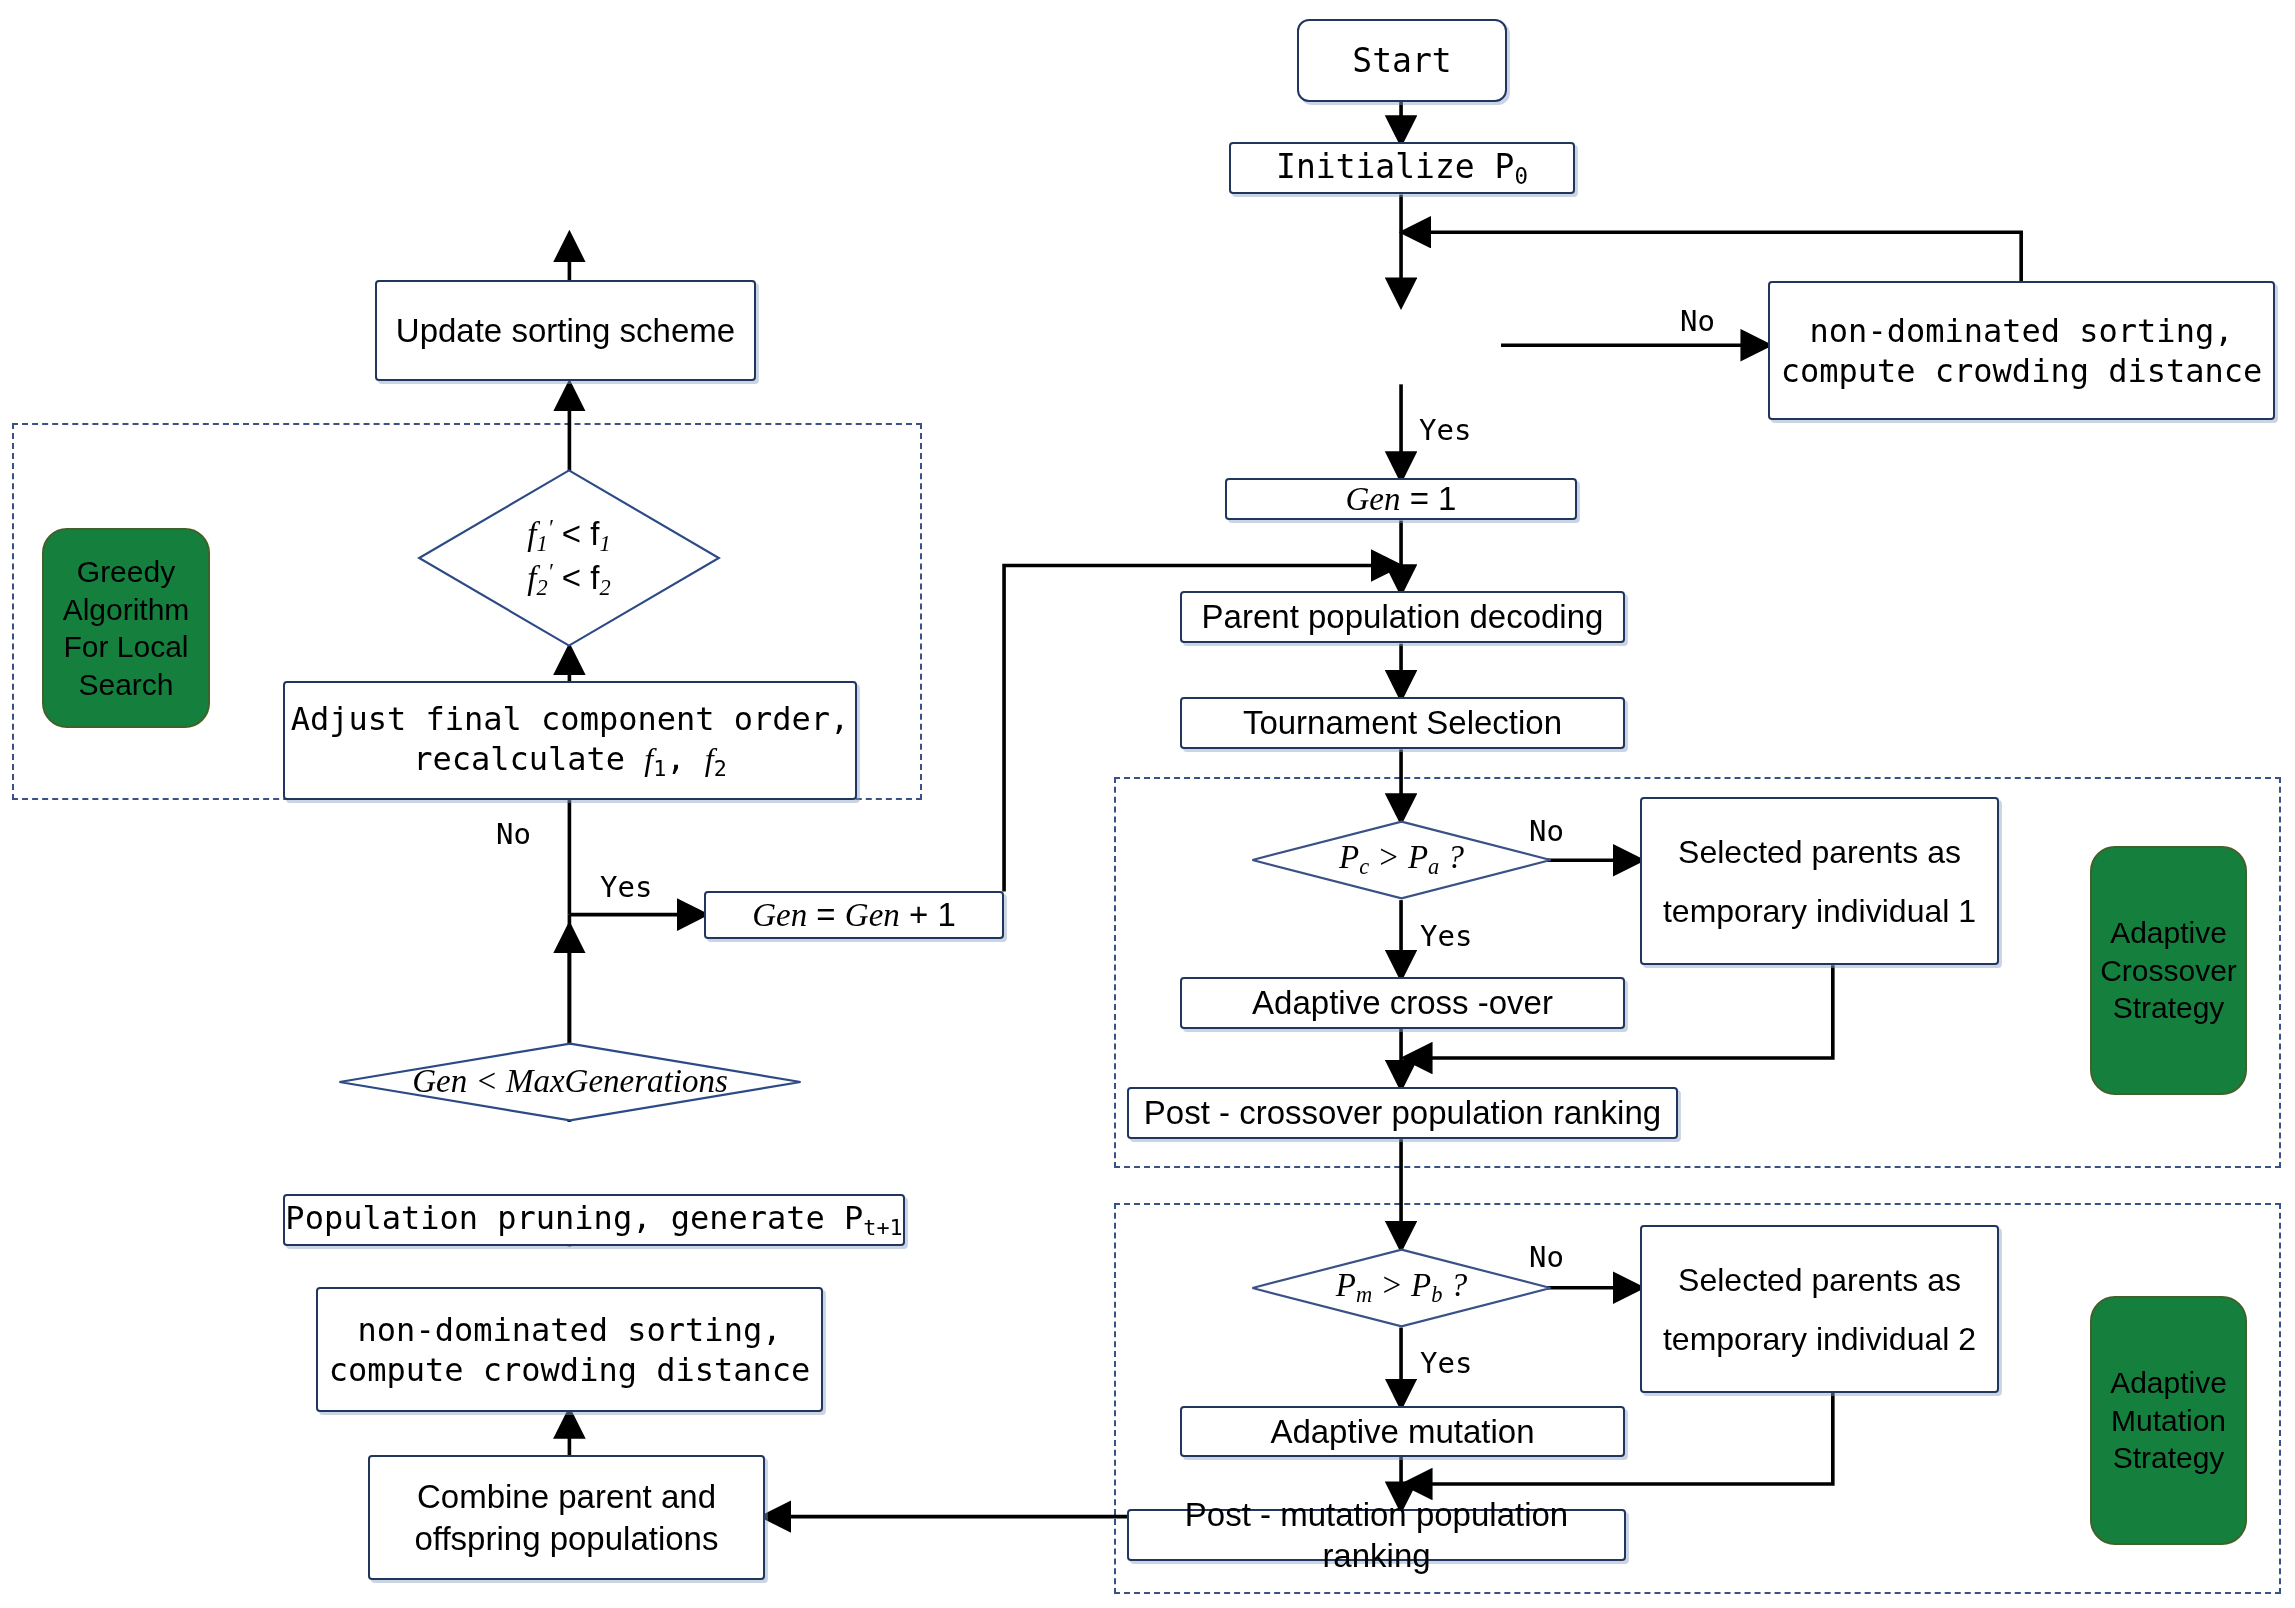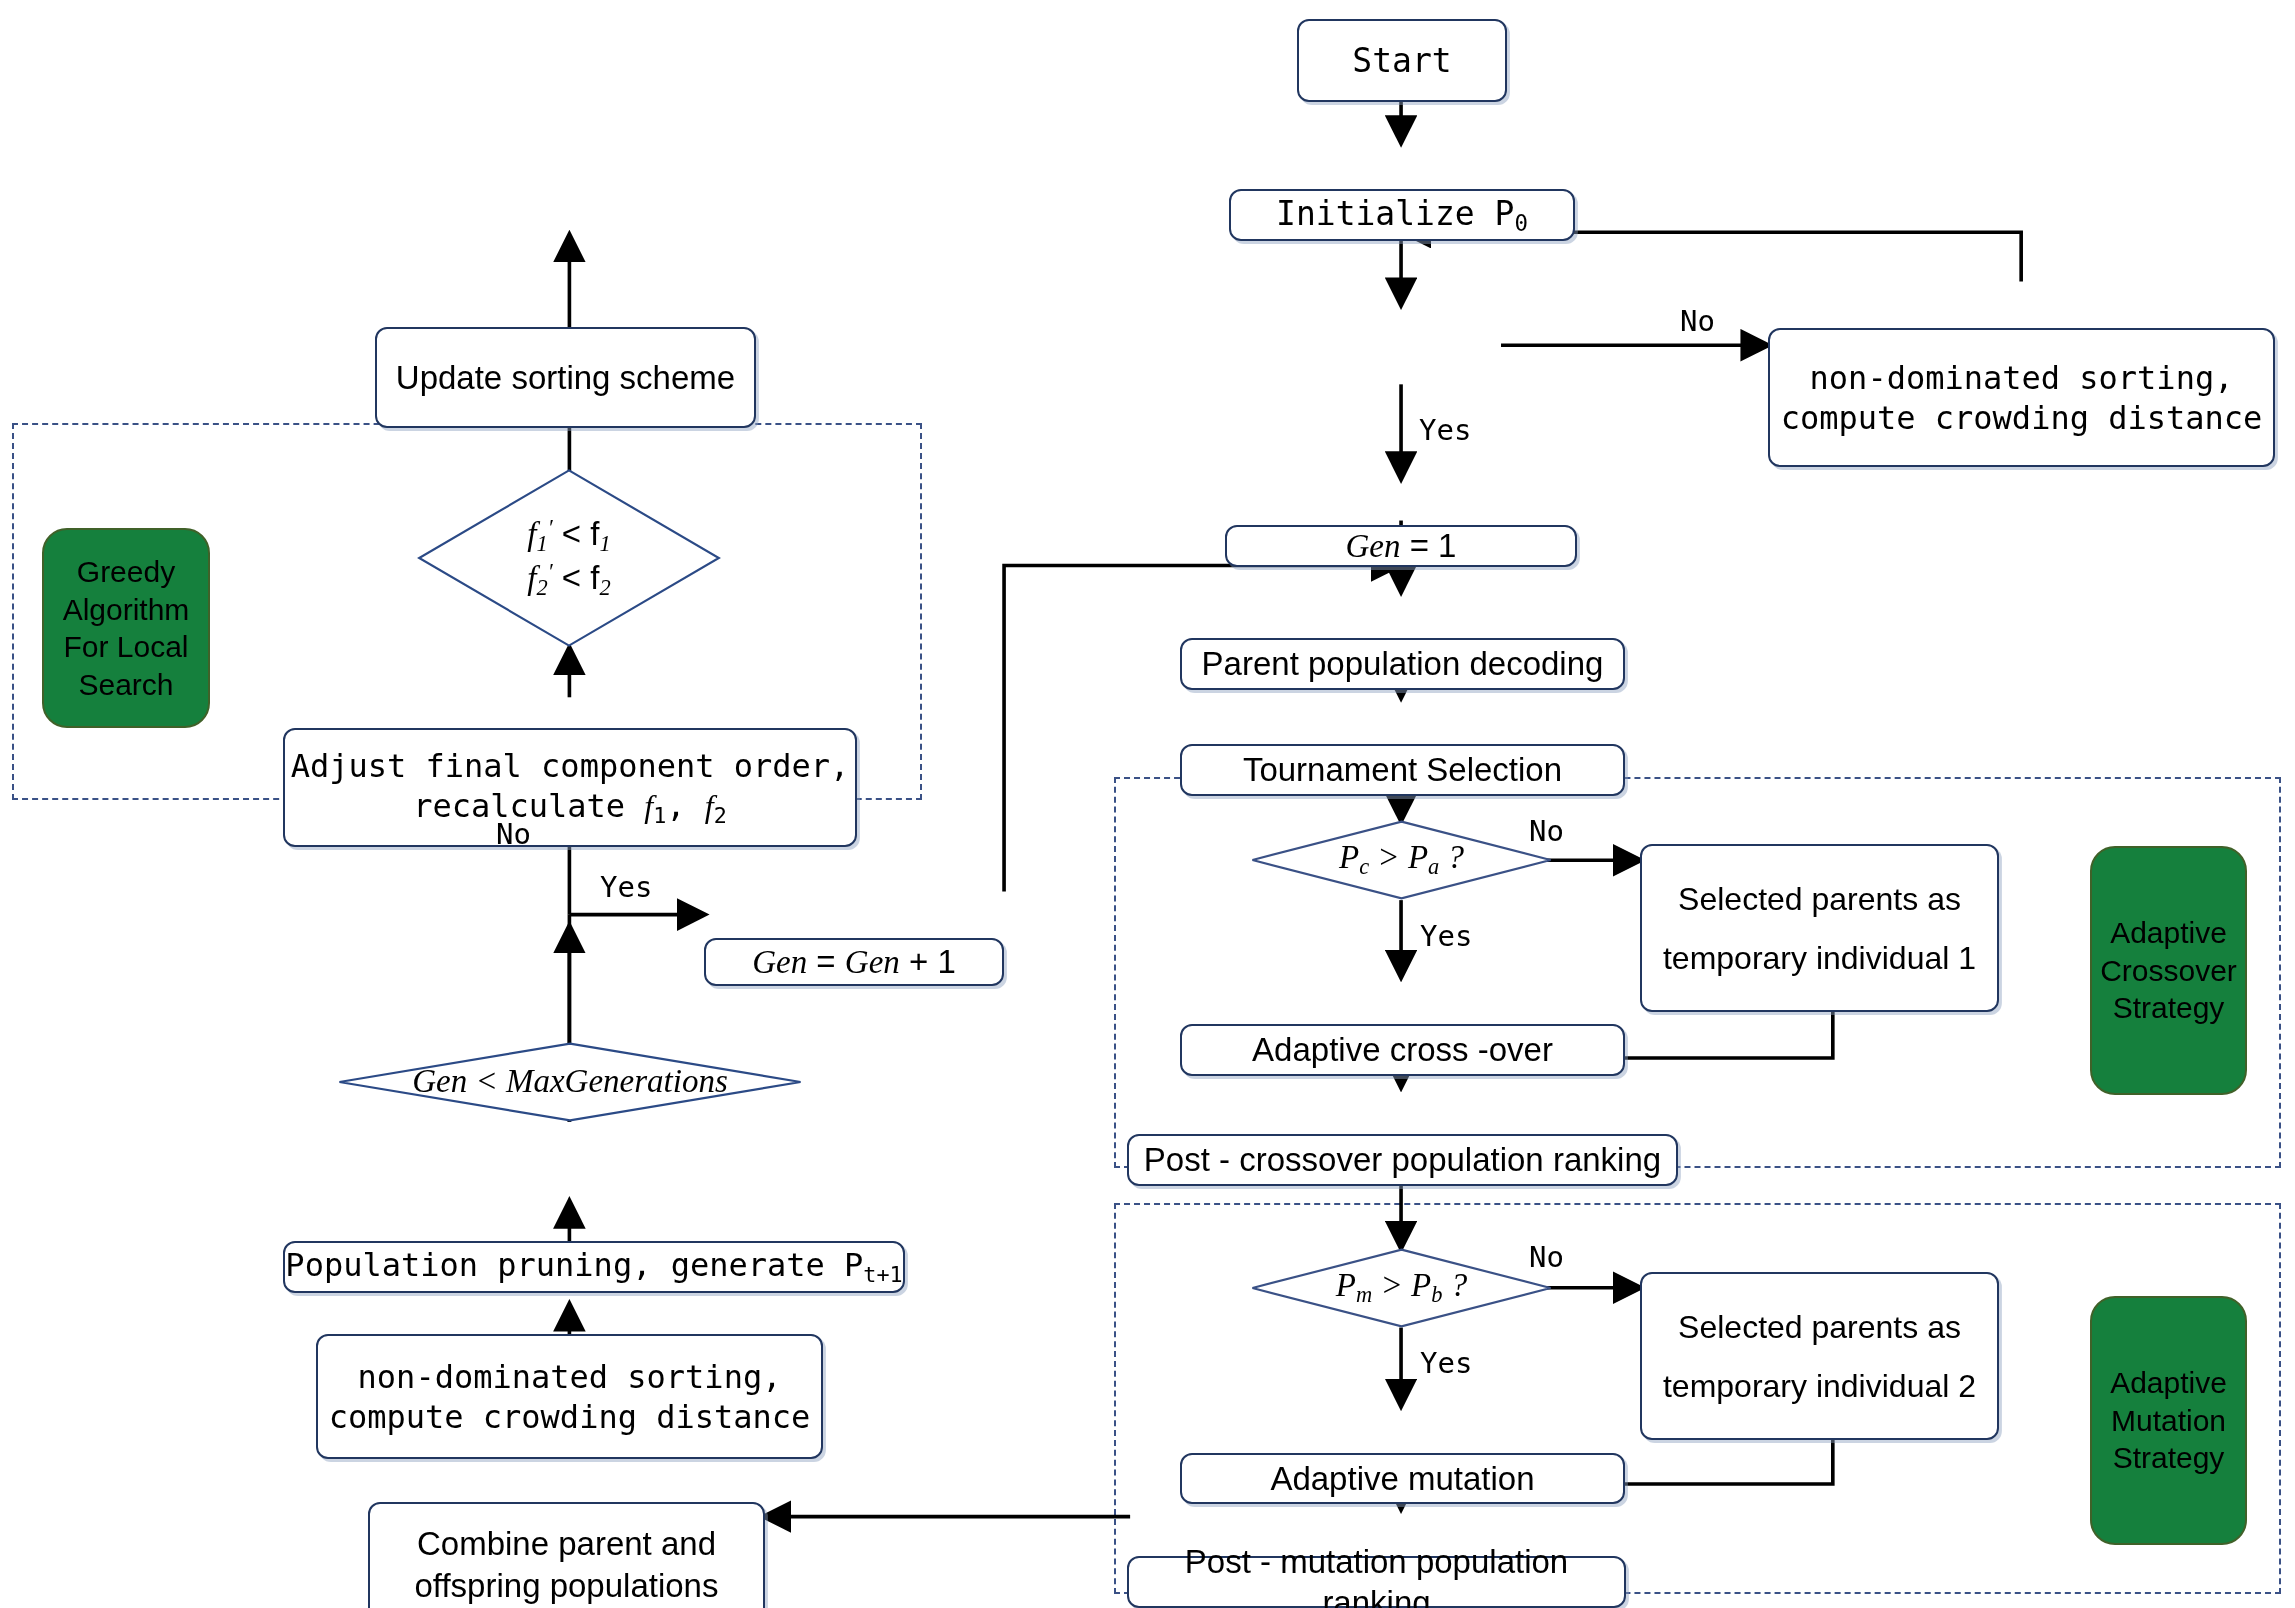--- a/index.html
+++ b/index.html
@@ -1,21 +1,21 @@
 <!DOCTYPE html>
 <html style="font-size:11.6px"><head>
 <meta charset="utf-8">
 <style>
   html,body{margin:0;padding:0;background:#fff;}
   body{font-family:"Liberation Sans",sans-serif;}
   #stage{position:relative;width:2295px;height:1609px;background:#ffffff;overflow:hidden;}
   svg.layer{position:absolute;left:0;top:0;width:2295px;height:1609px;pointer-events:none;}
   .node{position:absolute;box-sizing:border-box;display:flex;align-items:center;justify-content:center;
         text-align:center;background:#fff;border:2.2px solid #21365f;color:#000;line-height:1.25;}
-  .node.proc{border-radius:12px;margin-top:47px;}
+  .node.proc{border-radius:4px;}
   .node.term{border-radius:12px;}
   .node.group{background:#15803d;border:2.2px solid #406129;border-radius:25px;}
   .shadow{box-shadow:2.9px 2.9px 0 0 rgba(140,160,190,.45);}
   .edgelabel{position:absolute;color:#000;font-size:29px;white-space:nowrap;}
   .mono{font-family:"DejaVu Sans Mono",monospace;}
   .sans{font-family:"Liberation Sans",sans-serif;}
   .ital{font-family:"Liberation Serif",serif;font-style:italic;}
   .sub{font-size:.68em;vertical-align:-0.28em;}
   .sup{font-size:.68em;vertical-align:0.45em;}
   .dashbox{position:absolute;box-sizing:border-box;border:2.2px dashed #3a5186;background:transparent;}

